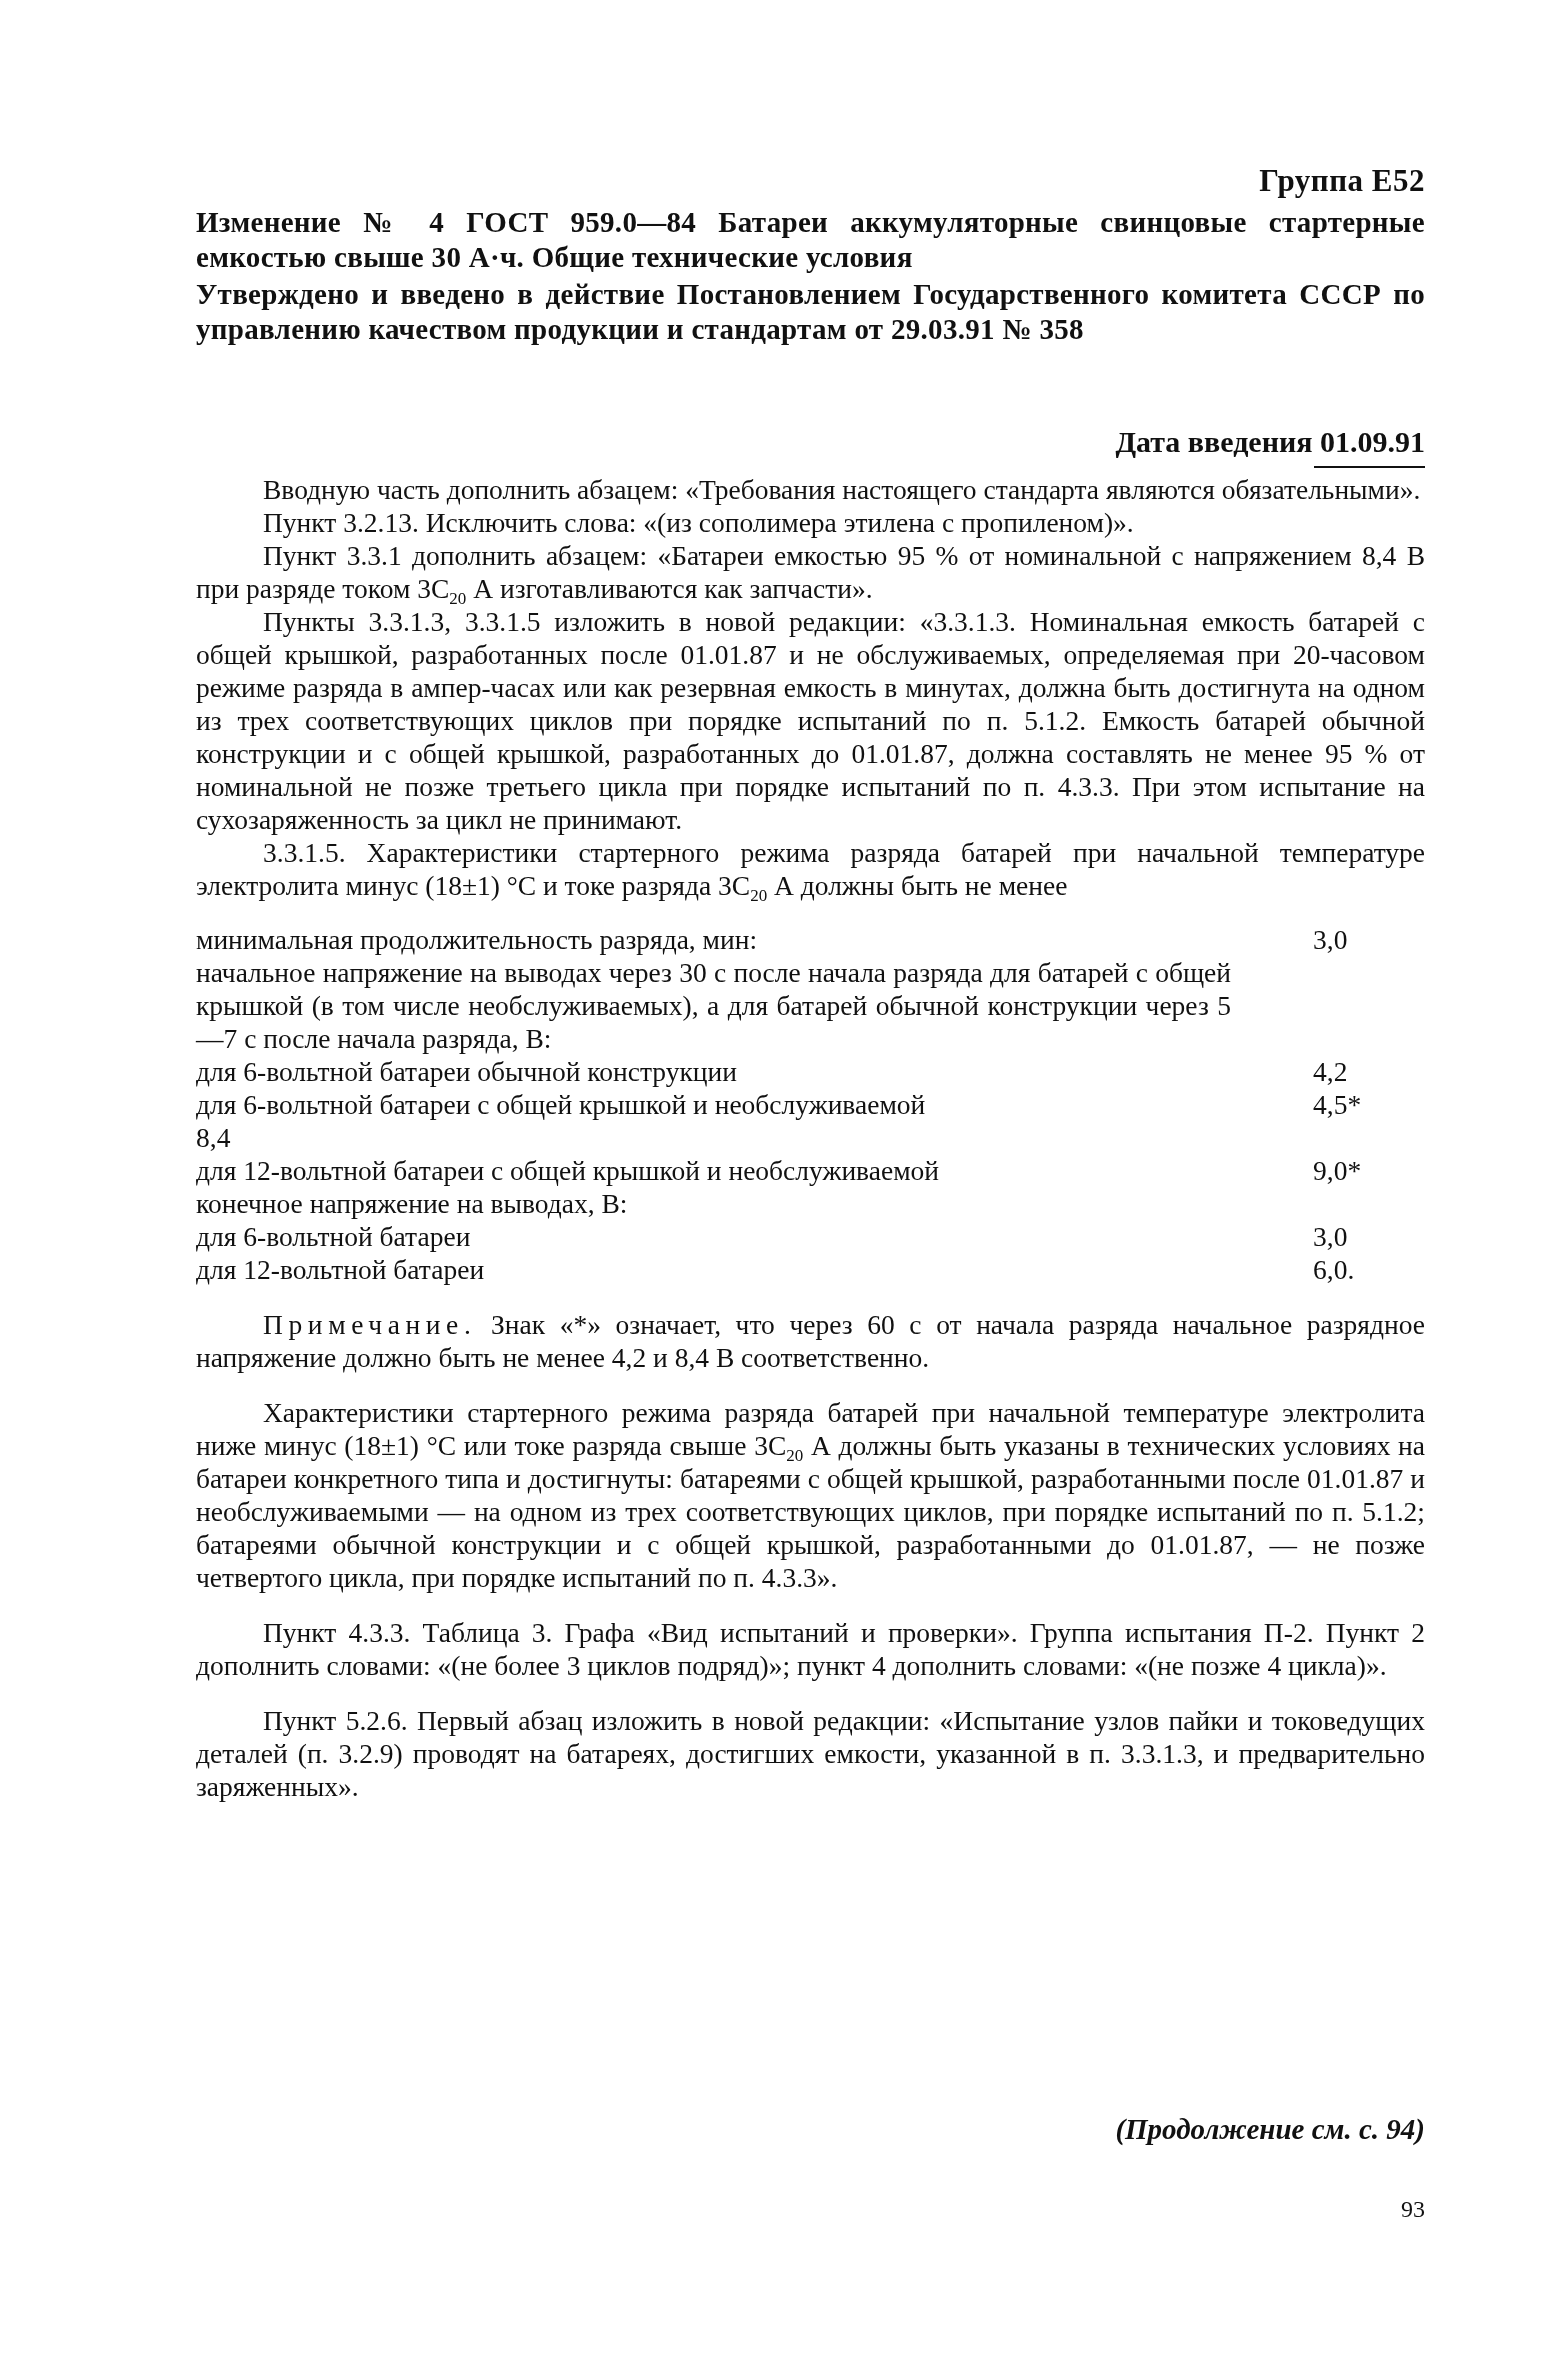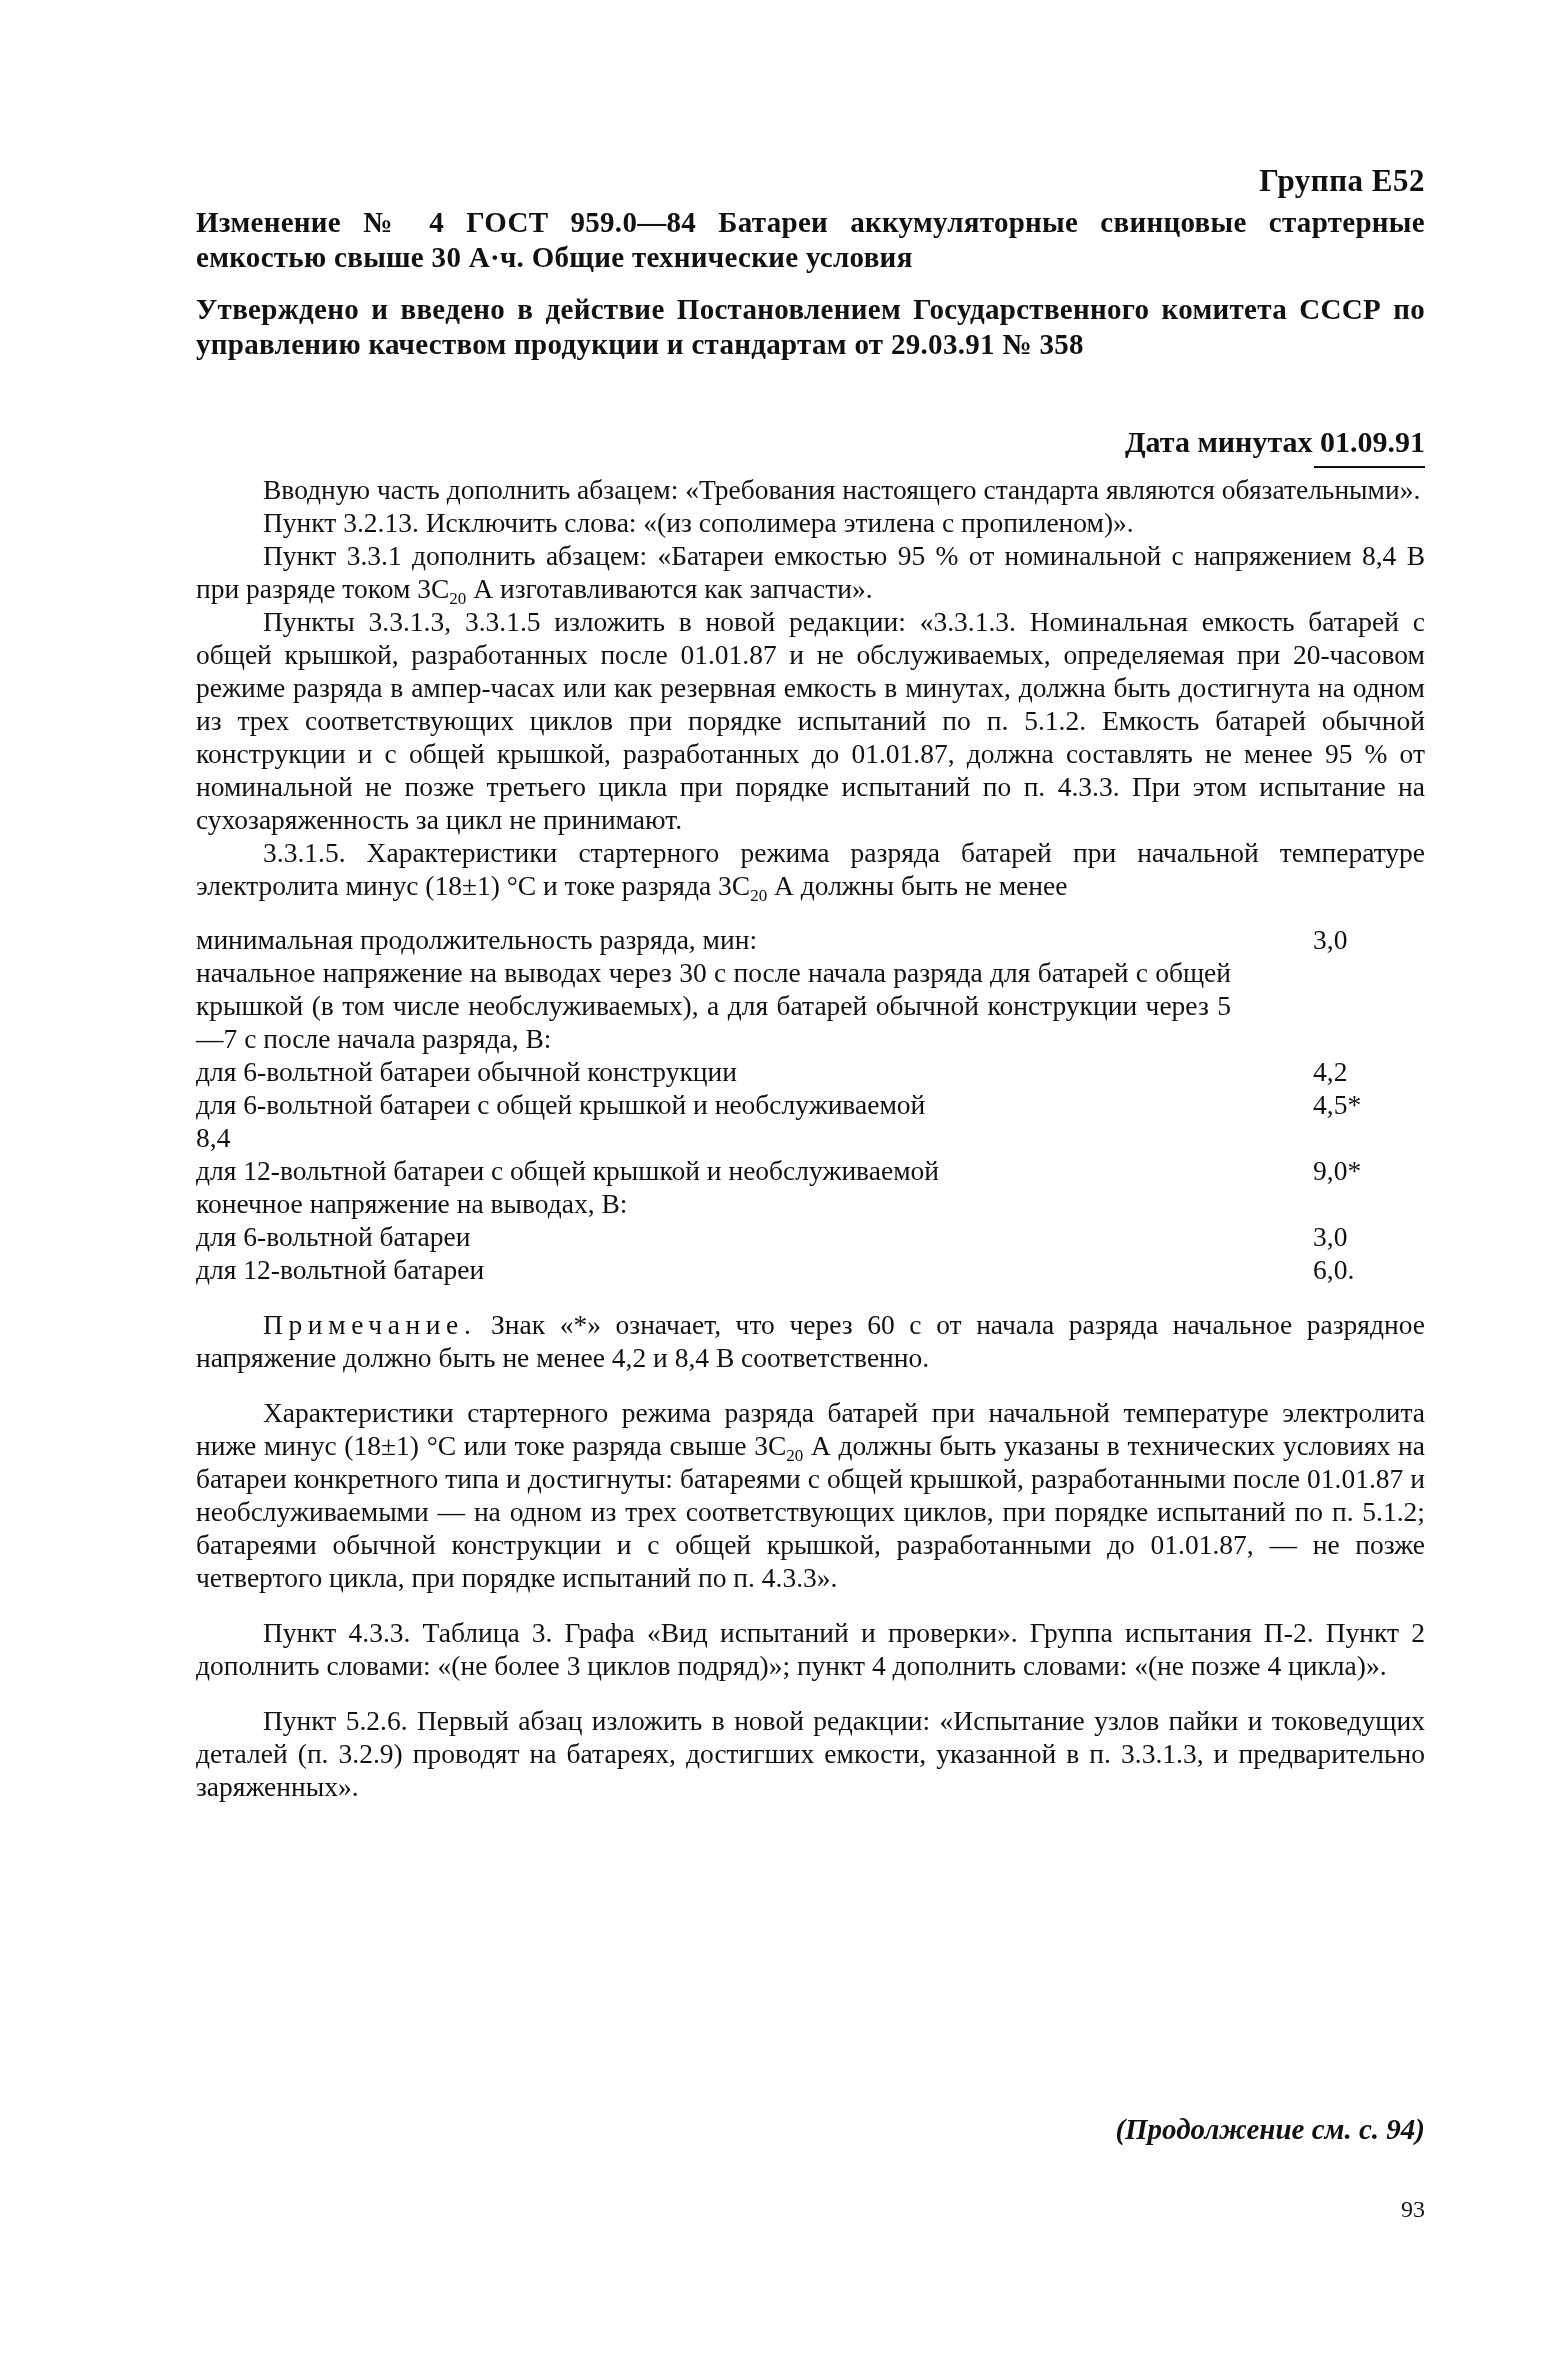--- a/index.html
+++ b/index.html
@@ -3,21 +3,21 @@
 <meta charset="utf-8">
 <style>
   html, body { margin: 0; padding: 0; background: #ffffff; }
   body { width: 1563px; height: 2356px; position: relative; overflow: hidden;
          font-family: "Liberation Serif", "DejaVu Serif", serif; color: #111; }
   .page { position: absolute; left: 196px; top: 0; width: 1229px; }
   .group { position: absolute; right: 0; top: 131px; font-size: 31px; font-weight: bold; letter-spacing: 0.5px; margin-top: 32px; }
   .bold-block { position: absolute; left: 0; width: 1229px; font-size: 29px; font-weight: bold;
                 line-height: 35px; text-align: justify; text-align-last: left; letter-spacing: 0.3px; }
   .title { top: 205px; }
-  .approval { top: 292px; }
+  .approval { top: 277px; }
   .date { position: absolute; right: 0; top: 425px; font-size: 30px; font-weight: bold; }
   .date .val { display: inline-block; position: relative; }
   .date .underline { position: absolute; left: -5.6px; right: 0; bottom: -9.3px; height: 2.8px; background: #111; }
   .body { position: absolute; left: 0; top: 473px; width: 1229px; font-size: 27.5px; line-height: 33px;
           text-align: justify; hyphens: manual; }
   .body p { margin: 0; text-indent: 67px; }
   .body p.gap { margin-top: 22px; }
   sub { font-size: 17px; vertical-align: -5.6px; line-height: 0; }
   .list { margin: 20.5px 0 0 0; }
   .list .row { display: flex; justify-content: space-between; }
@@ -33,21 +33,21 @@
 
 <div class="page">
 
   <div class="group">Группа Е52</div>
 
   <div class="bold-block title">Изменение № 4 ГОСТ 959.0—84 Батареи аккумуляторные свинцовые стартерные емкостью свыше 30 А·ч. Общие технические условия</div>
 
   <div class="bold-block approval">Утверждено и введено в действие Постановлением Государственного комитета СССР по управлению качеством продукции и стандартам от 29.03.91 № 358</div>
 
   <div class="date">
-    <span>Дата минутах</span>
+    <span>Дата введения</span>
     <span class="val"><span>01.09.91</span><span class="underline"></span></span>
   </div>
 
   <div class="body">
     <p>Вводную часть дополнить абзацем: «Требования настоящего стандарта являются обязательными».</p>
     <p>Пункт 3.2.13. Исключить слова: «(из сополимера этилена с пропиленом)».</p>
     <p><span>Пункт 3.3.1 дополнить абзацем: «Батареи емкостью 95 % от номинальной с напряжением 8,4 В при разряде током 3С</span><sub>20</sub><span> А изготавливаются как запчасти».</span></p>
     <p>Пункты 3.3.1.3, 3.3.1.5 изложить в новой редакции: «3.3.1.3. Номинальная емкость батарей с общей крышкой, разработанных после 01.01.87 и не обслуживаемых, определяемая при 20-часовом режиме разряда в ампер-часах или как резервная емкость в минутах, должна быть достигнута на одном из трех соответствующих циклов при порядке испытаний по п. 5.1.2. Емкость батарей обычной конструкции и с общей крышкой, разработанных до 01.01.87, должна составлять не менее 95 % от номинальной не позже третьего цикла при порядке испытаний по п. 4.3.3. При этом испытание на сухозаряженность за цикл не принимают.</p>
     <p><span>3.3.1.5. Характеристики стартерного режима разряда батарей при начальной температуре электролита минус (18±1) °С и токе разряда 3С</span><sub>20</sub><span> А должны быть не менее</span></p>
 

